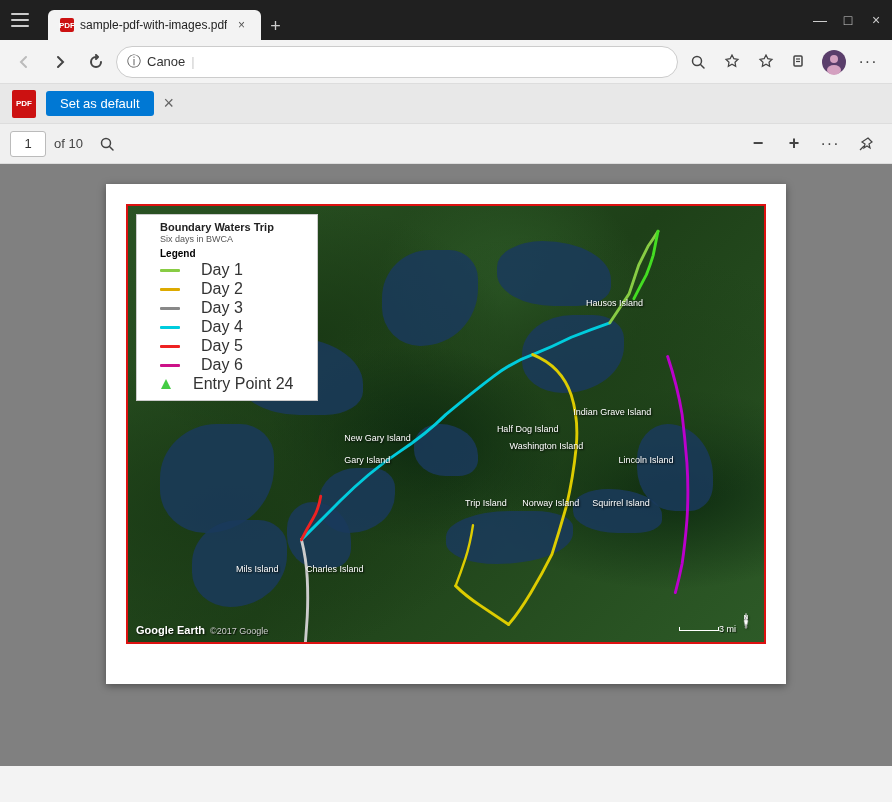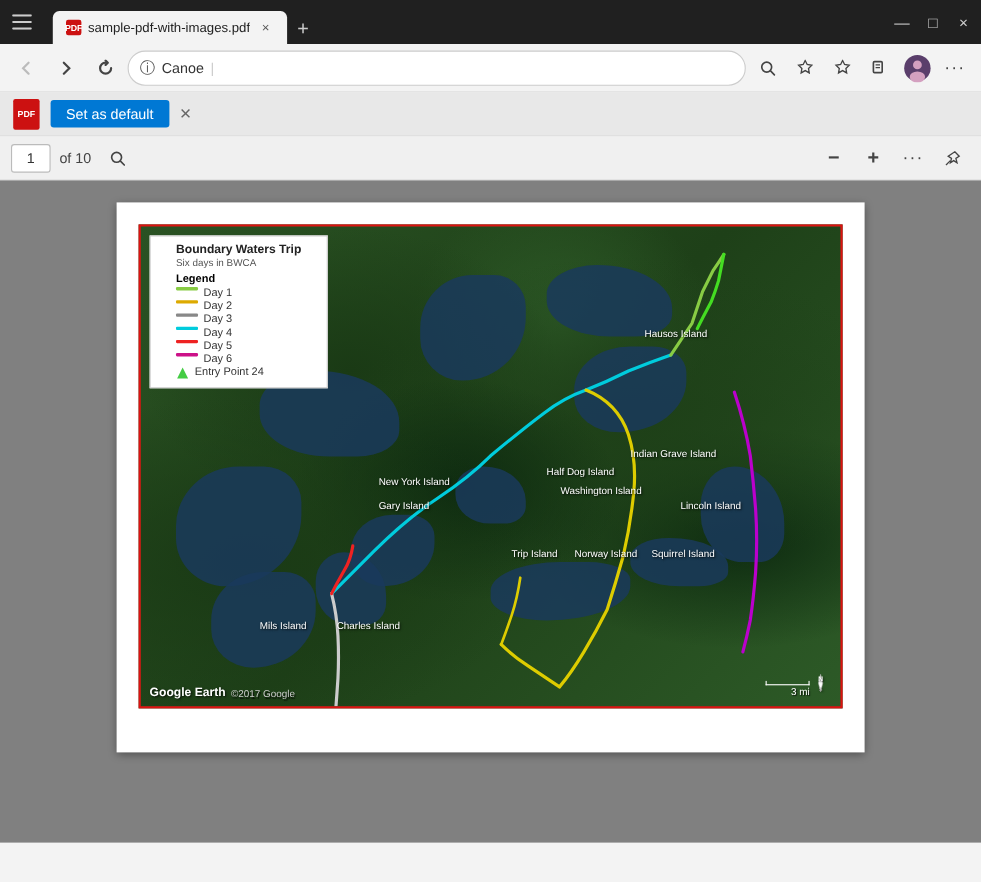--- a/index.html
+++ b/index.html
@@ -310,24 +310,24 @@
       color: #555;
       margin-bottom: 4px;
     }
     .legend-label {
       font-size: 10px;
       font-weight: bold;
       margin-bottom: 2px;
     }
     .legend-item {
       display: flex;
-      align-items: flex-start;
-      gap: 5px;
+      align-items: center;
+      gap: 21px;
       margin-bottom: 1px;
-      font-size: 10px;
+      font-size: 16px;
       color: #333;
     }
     .legend-line {
       width: 20px;
       height: 3px;
       border-radius: 1px;
     }
 
     
     .ge-label {
@@ -585,36 +585,36 @@
               <svg width="12" height="12" viewBox="0 0 12 12">
                   <polygon points="6,1 11,11 1,11" fill="#44cc44"></polygon>
                 </svg>
             </div>
             <span>Entry Point 24</span>
           </div>
         </div>
 
         <div class="island-label" style="left:72%;top:21%;"></div>
         <div class="island-label" style="left:72%;top:21%;position:absolute;color:white;font-size:9px;text-shadow:1px 1px 2px rgba(0,0,0,0.9);">Hausos Island</div>
-        <div class="island-label" style="left:34%;top:52%;position:absolute;color:white;font-size:9px;text-shadow:1px 1px 2px rgba(0,0,0,0.9);">New York Island</div>
+        <div class="island-label" style="left:34%;top:52%;position:absolute;color:white;font-size:9px;text-shadow:1px 1px 2px rgba(0,0,0,0.9);">New Gary Island</div>
         <div class="island-label" style="left:34%;top:57%;position:absolute;color:white;font-size:9px;text-shadow:1px 1px 2px rgba(0,0,0,0.9);">Gary Island</div>
         <div class="island-label" style="left:70%;top:46%;position:absolute;color:white;font-size:9px;text-shadow:1px 1px 2px rgba(0,0,0,0.9);">Indian Grave Island</div>
         <div class="island-label" style="left:58%;top:50%;position:absolute;color:white;font-size:9px;text-shadow:1px 1px 2px rgba(0,0,0,0.9);">Half Dog Island</div>
         <div class="island-label" style="left:60%;top:54%;position:absolute;color:white;font-size:9px;text-shadow:1px 1px 2px rgba(0,0,0,0.9);">Washington Island</div>
         <div class="island-label" style="left:71%;top:57%;position:absolute;color:white;font-size:9px;text-shadow:1px 1px 2px rgba(0,0,0,0.9);padding-left:39px;">Lincoln Island</div>
         <div class="island-label" style="left:53%;top:67%;position:absolute;color:white;font-size:9px;text-shadow:1px 1px 2px rgba(0,0,0,0.9);">Trip Island</div>
         <div class="island-label" style="left:62%;top:67%;position:absolute;color:white;font-size:9px;text-shadow:1px 1px 2px rgba(0,0,0,0.9);">Norway Island</div>
         <div class="island-label" style="left:73%;top:67%;position:absolute;color:white;font-size:9px;text-shadow:1px 1px 2px rgba(0,0,0,0.9);">Squirrel Island</div>
         <div class="island-label" style="left:17%;top:82%;position:absolute;color:white;font-size:9px;text-shadow:1px 1px 2px rgba(0,0,0,0.9);">Mils Island</div>
         <div class="island-label" style="left:28%;top:82%;position:absolute;color:white;font-size:9px;text-shadow:1px 1px 2px rgba(0,0,0,0.9);">Charles Island</div>
 
         <div class="ge-label">Google Earth</div>
         <div class="ge-copyright" style="position:absolute;bottom:6px;left:82px;color:#ccc;font-size:9px;text-shadow:1px 1px 1px rgba(0,0,0,0.8);">©2017 Google</div>
 
-        <div style="position:absolute;bottom:8px;right:28px;display:flex;flex-direction:column;align-items:flex-end;">
+        <div style="position:absolute;bottom:8px;right:28px;display:flex;flex-direction:row;align-items:center;">
           <div class="scale-bar" style="width:40px;height:4px;border:1px solid white;border-top:none;background:transparent;"></div>
           <span class="scale-text">3 mi</span>
         </div>
 
         <div style="position:absolute;bottom:8px;right:8px;color:white;font-size:12px;text-shadow:1px 1px 2px rgba(0,0,0,0.8);">
           <svg width="20" height="20" viewBox="0 0 20 20">
             <polygon points="10,2 12,10 10,18 8,10" fill="white" stroke="#aaa" stroke-width="0.5"></polygon>
             <text x="10" y="8" text-anchor="middle" fill="white" font-size="6" font-weight="bold">N</text>
             <text x="10" y="17" text-anchor="middle" fill="#aaa" font-size="5">S</text>
           </svg>

